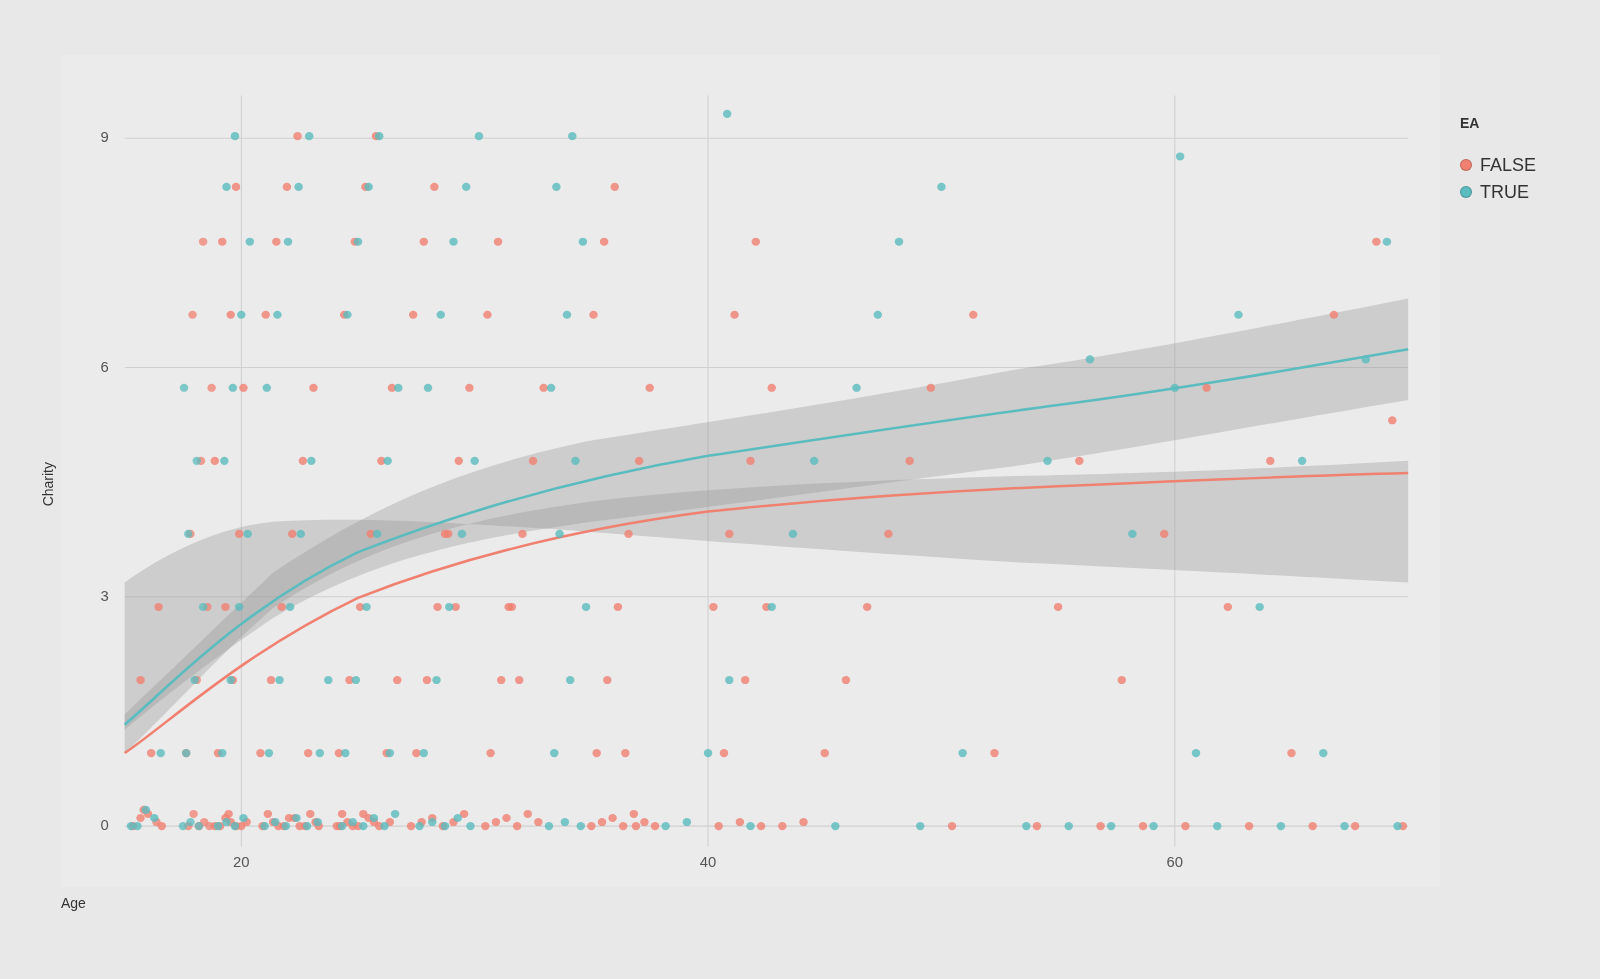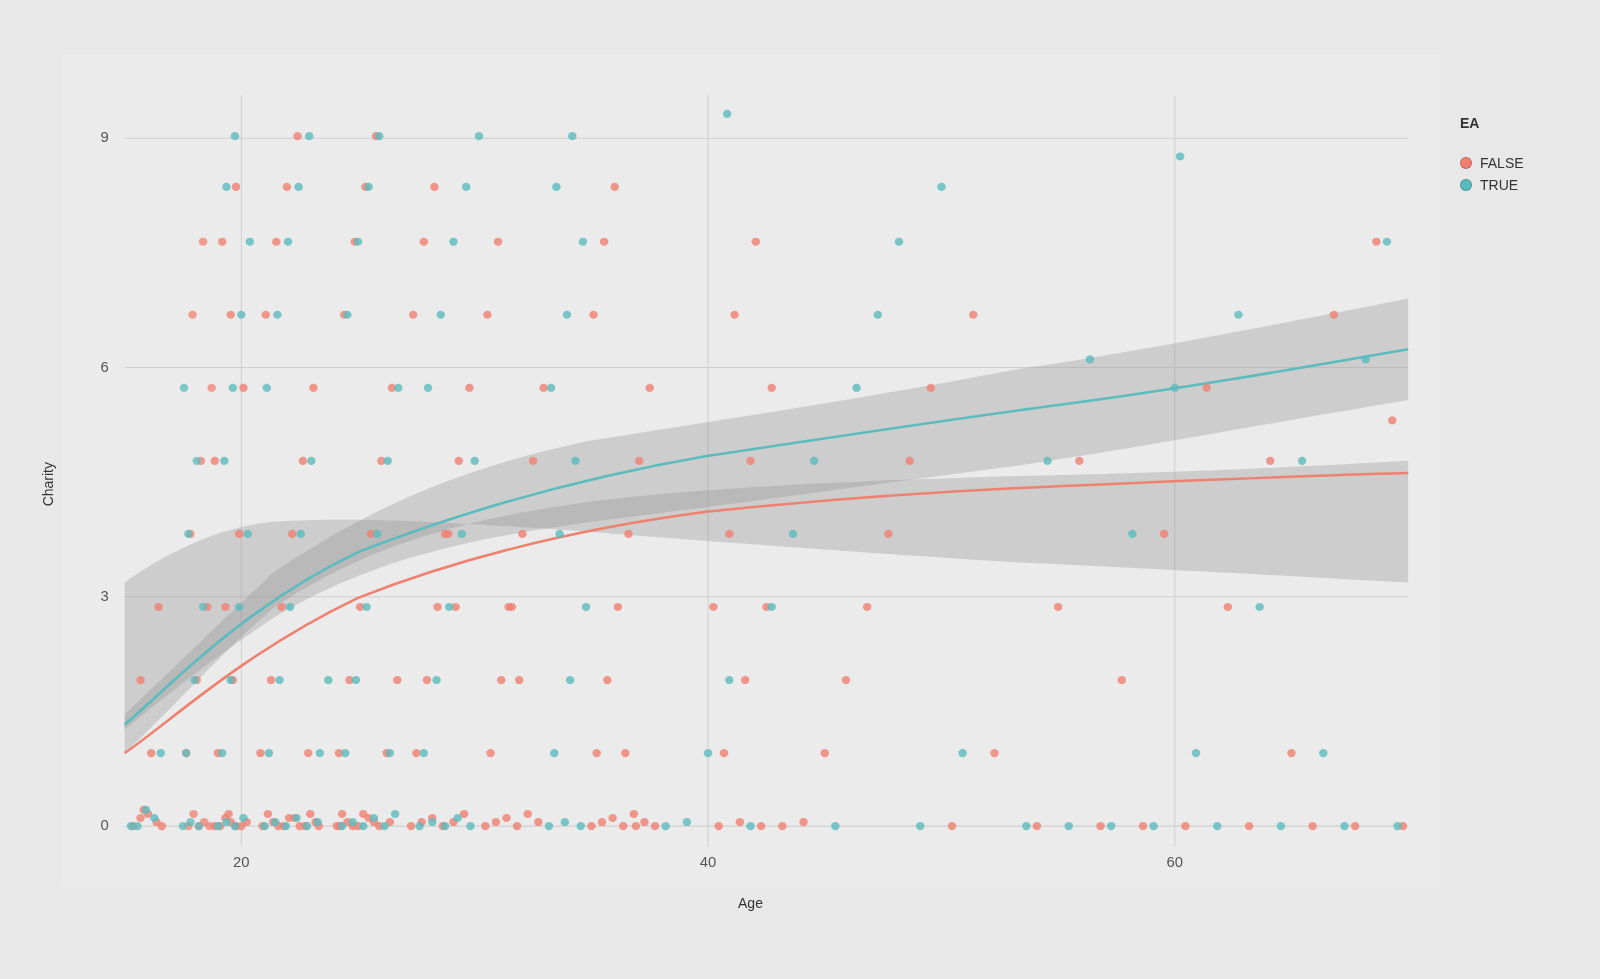--- a/index.html
+++ b/index.html
@@ -48,21 +48,21 @@
       flex-direction: column;
       height: 100%;
     }
     .plot-area {
       flex: 1;
       background: #ebebeb;
       position: relative;
       overflow: hidden;
     }
     .x-axis-label {
-      text-align: center;
+      text-align: left;
       font-size: 14px;
       color: #333;
       padding-top: 8px;
       padding-bottom: 4px;
     }
     .legend {
       min-width: 120px;
       padding: 15px 20px;
       display: flex;
       flex-direction: column;
@@ -72,21 +72,21 @@
     .legend-title {
       font-size: 14px;
       font-weight: bold;
       color: #333;
       margin-bottom: 24px;
     }
     .legend-item {
       display: flex;
       align-items: center;
       margin-bottom: 6px;
-      font-size: 14px;
+      font-size: 18px;
       color: #333;
     }
     .legend-dot {
       width: 12px;
       height: 12px;
       border-radius: 50%;
       margin-right: 8px;
       border: 1.5px solid rgba(0,0,0,0.2);
     }
     svg.plot-svg {

